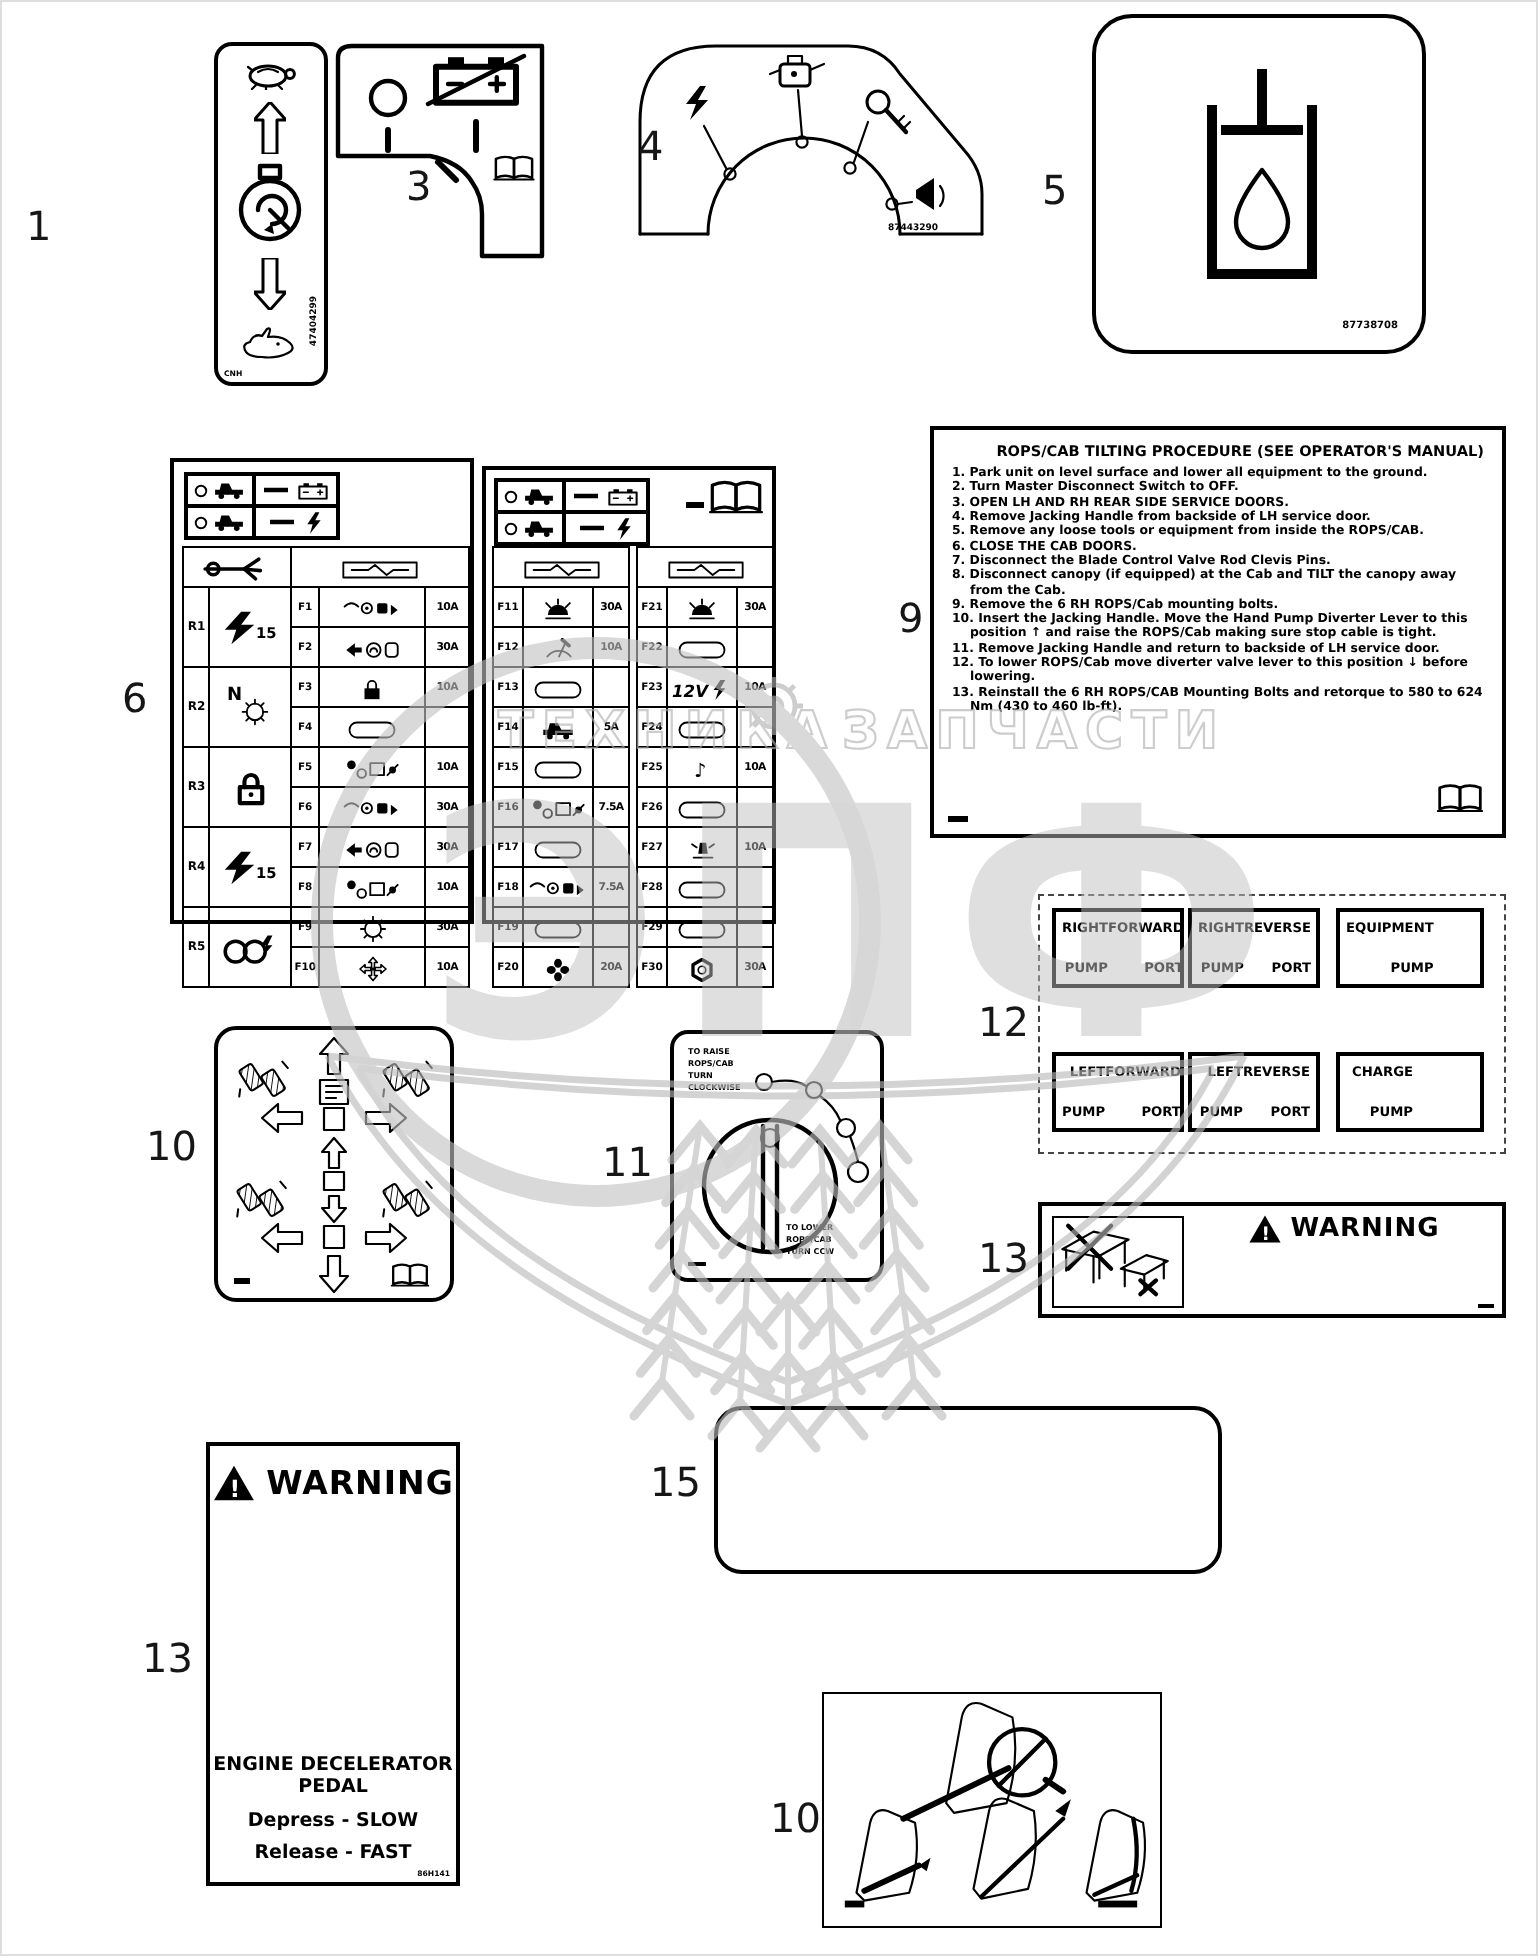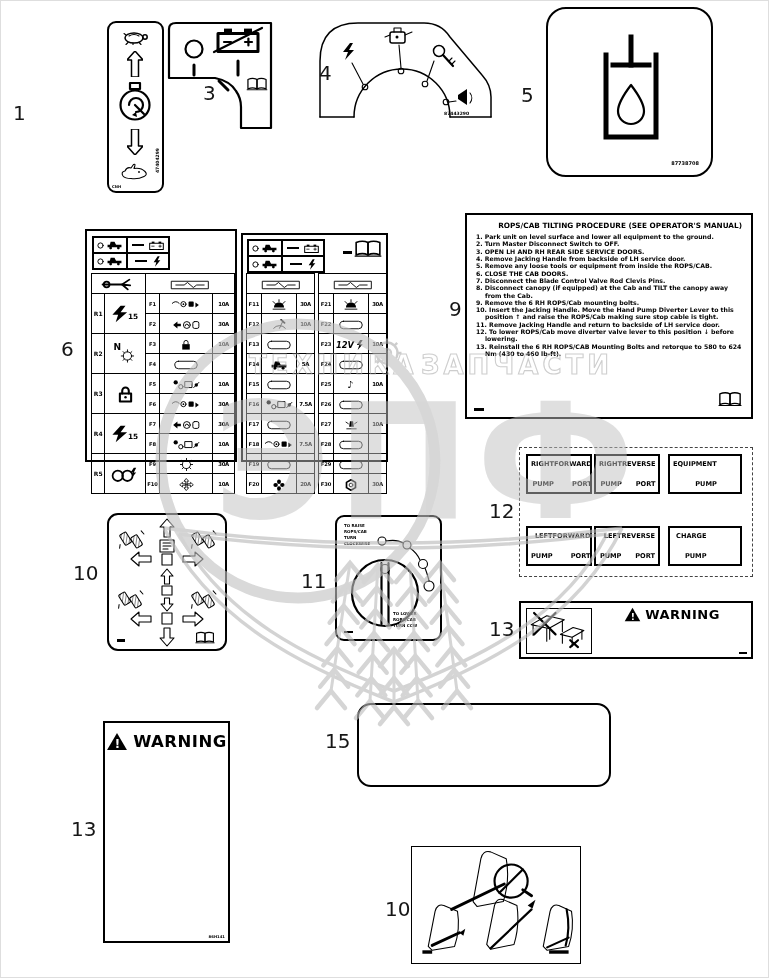--- a/index.html
+++ b/index.html
@@ -747,20 +747,26 @@
   </div>
 
   <div class="decal" style="left:102px;top:720px;width:127px;height:222px;border:2.5px solid #000;">
     <div class="warnhead">
       <svg width="22" height="19" viewBox="0 0 24 21">
         <path d="M12,1 L23,20 H1 Z" class="f"></path>
         <text x="9.5" y="18" font-size="13" font-weight="bold" fill="#fff">!</text>
       </svg>
       <span class="warntxt" style="font-size:16.5px;">WARNING</span>
     </div>
+    <div style="position:absolute;left:0;right:0;top:154px;text-align:center;font-weight:bold;">
+      <div style="font-size:9.5px;">ENGINE DECELERATOR</div>
+      <div style="font-size:9.5px;">PEDAL</div>
+      <div style="font-size:9.5px;margin-top:6px;">Depress - SLOW</div>
+      <div style="font-size:9.5px;margin-top:5px;">Release - FAST</div>
+    </div>
     <div class="tinytxt" style="right:3px;bottom:2px;font-size:3.8px;">86H141</div>
   </div>
 
   <div class="decal bd2" style="left:356px;top:702px;width:254px;height:84px;border-radius:14px;"></div>
 
   <div class="decal" style="left:410px;top:845px;width:170px;height:118px;border:1.5px solid #000;">
     <svg width="167" height="115" viewBox="0 0 170 118">
       <g>
         <path d="M62,56 L70,12 Q72,3 80,5 L96,12 Q100,34 93,56 L66,61 Z" class="o1"></path>
         <line x1="40" y1="64" x2="94" y2="38" class="o3"></line>

